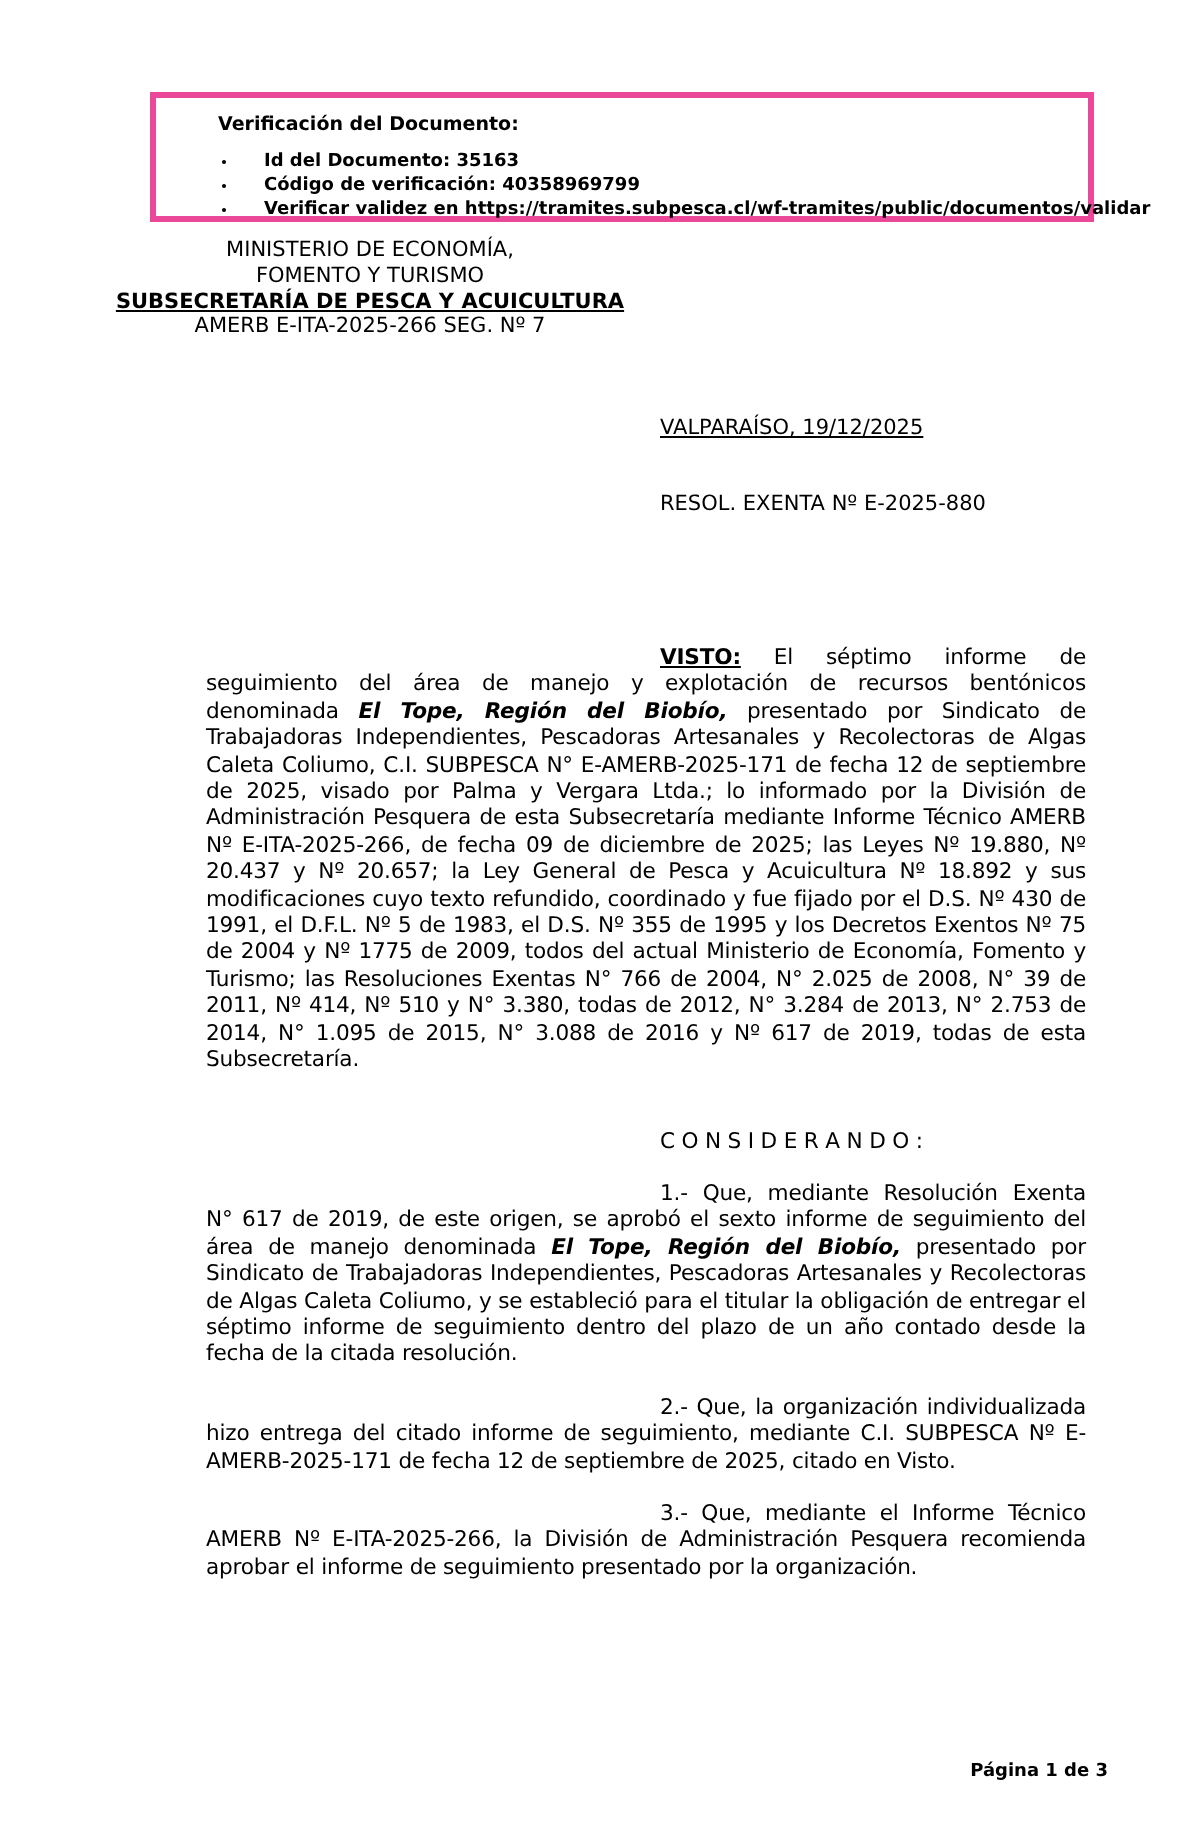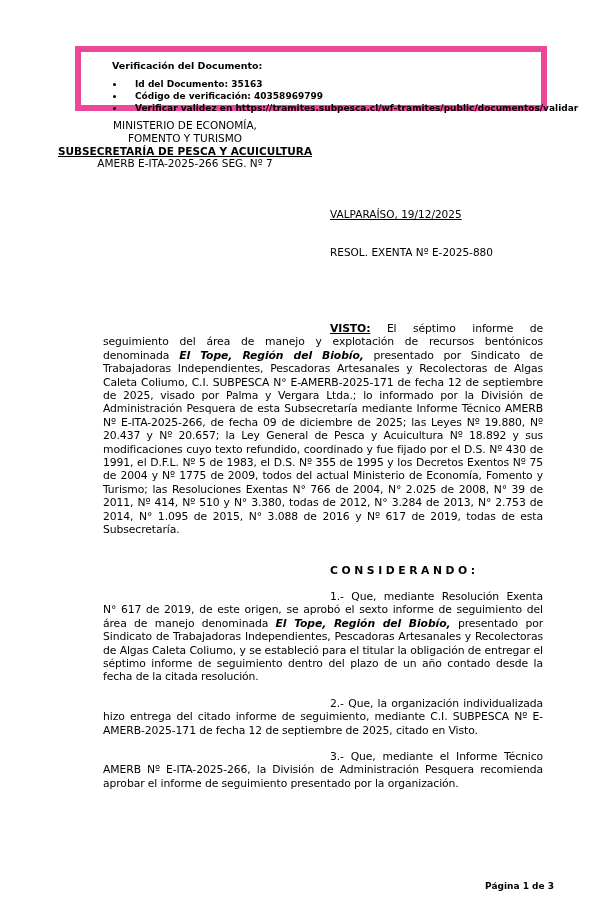--- a/index.html
+++ b/index.html
@@ -13,21 +13,21 @@
     color: #000000;
     font-family: "DejaVu Sans", "Liberation Sans", sans-serif;
     overflow: hidden;
   }
 
   
   .verify-box {
     position: absolute;
     left: 75px; top: 46px;
     width: 472px; height: 65px;
-    border: 6px solid #ec4899;
+    border: 3px solid #ec4899;
     box-sizing: border-box;
     padding: 8px 8px 0 31px;
   }
   .verify-title {
     font-size: 9.5px;
     font-weight: bold;
   }
   .verify-list {
     margin: 7px 0 0 0;
     padding-left: 13px;
@@ -74,21 +74,21 @@
     left: 103px; top: 322px;
     width: 440px;
     font-size: 10.8px;
     line-height: 13.4px;
     text-align: justify;
     letter-spacing: -0.1px;
   }
   .body-text p { margin: 0; }
   .par-indent { text-indent: 227px; }
   .considerando-heading {
-    font-weight: bold;
+    font-weight: normal;
     margin-top: 27px !important;
     text-indent: 227px;
   }
   .c-item { margin-top: 13px !important; }
   .emph { font-weight: bold; font-style: italic; }
   .visto-label { font-weight: bold; text-decoration: underline; }
 
   
   .page-footer {
     position: absolute;

